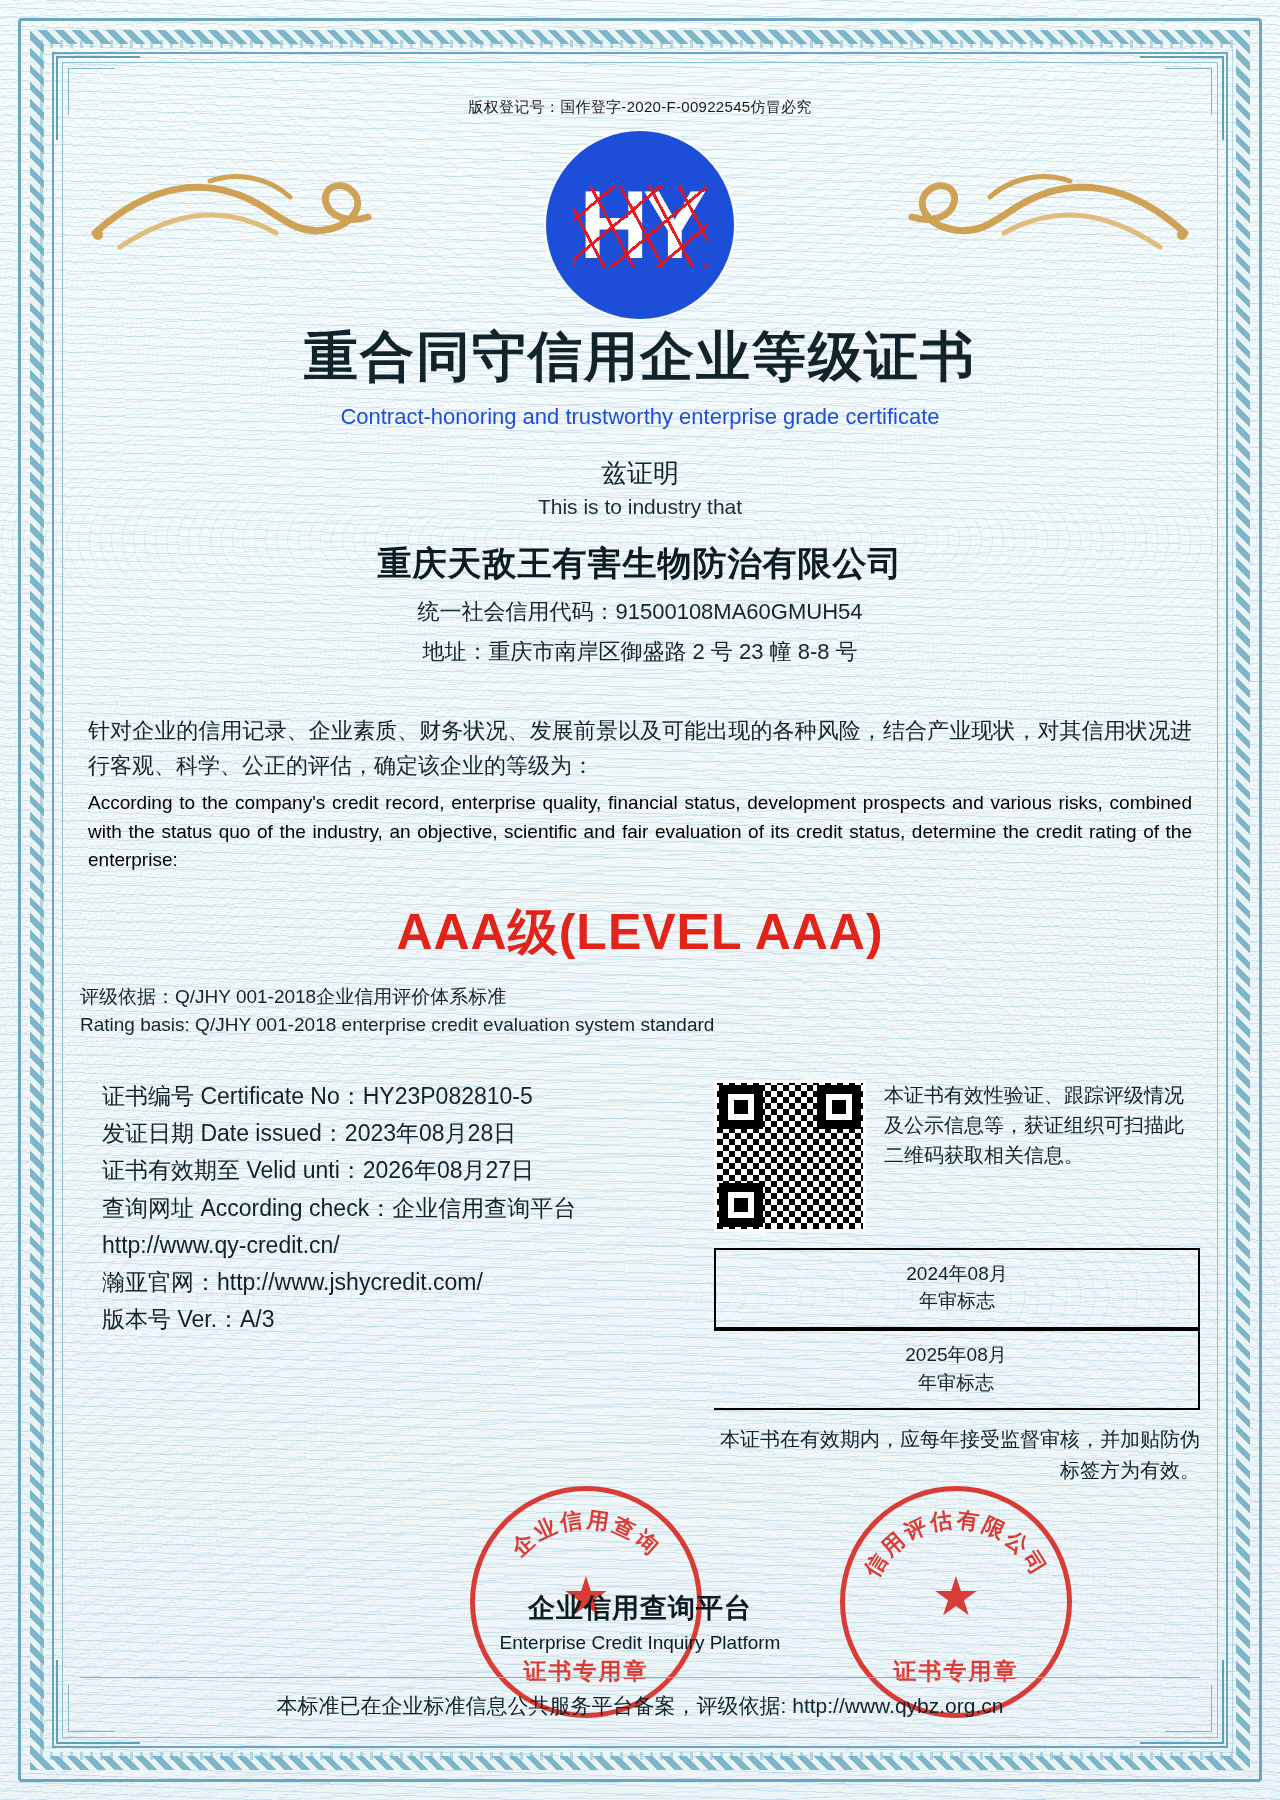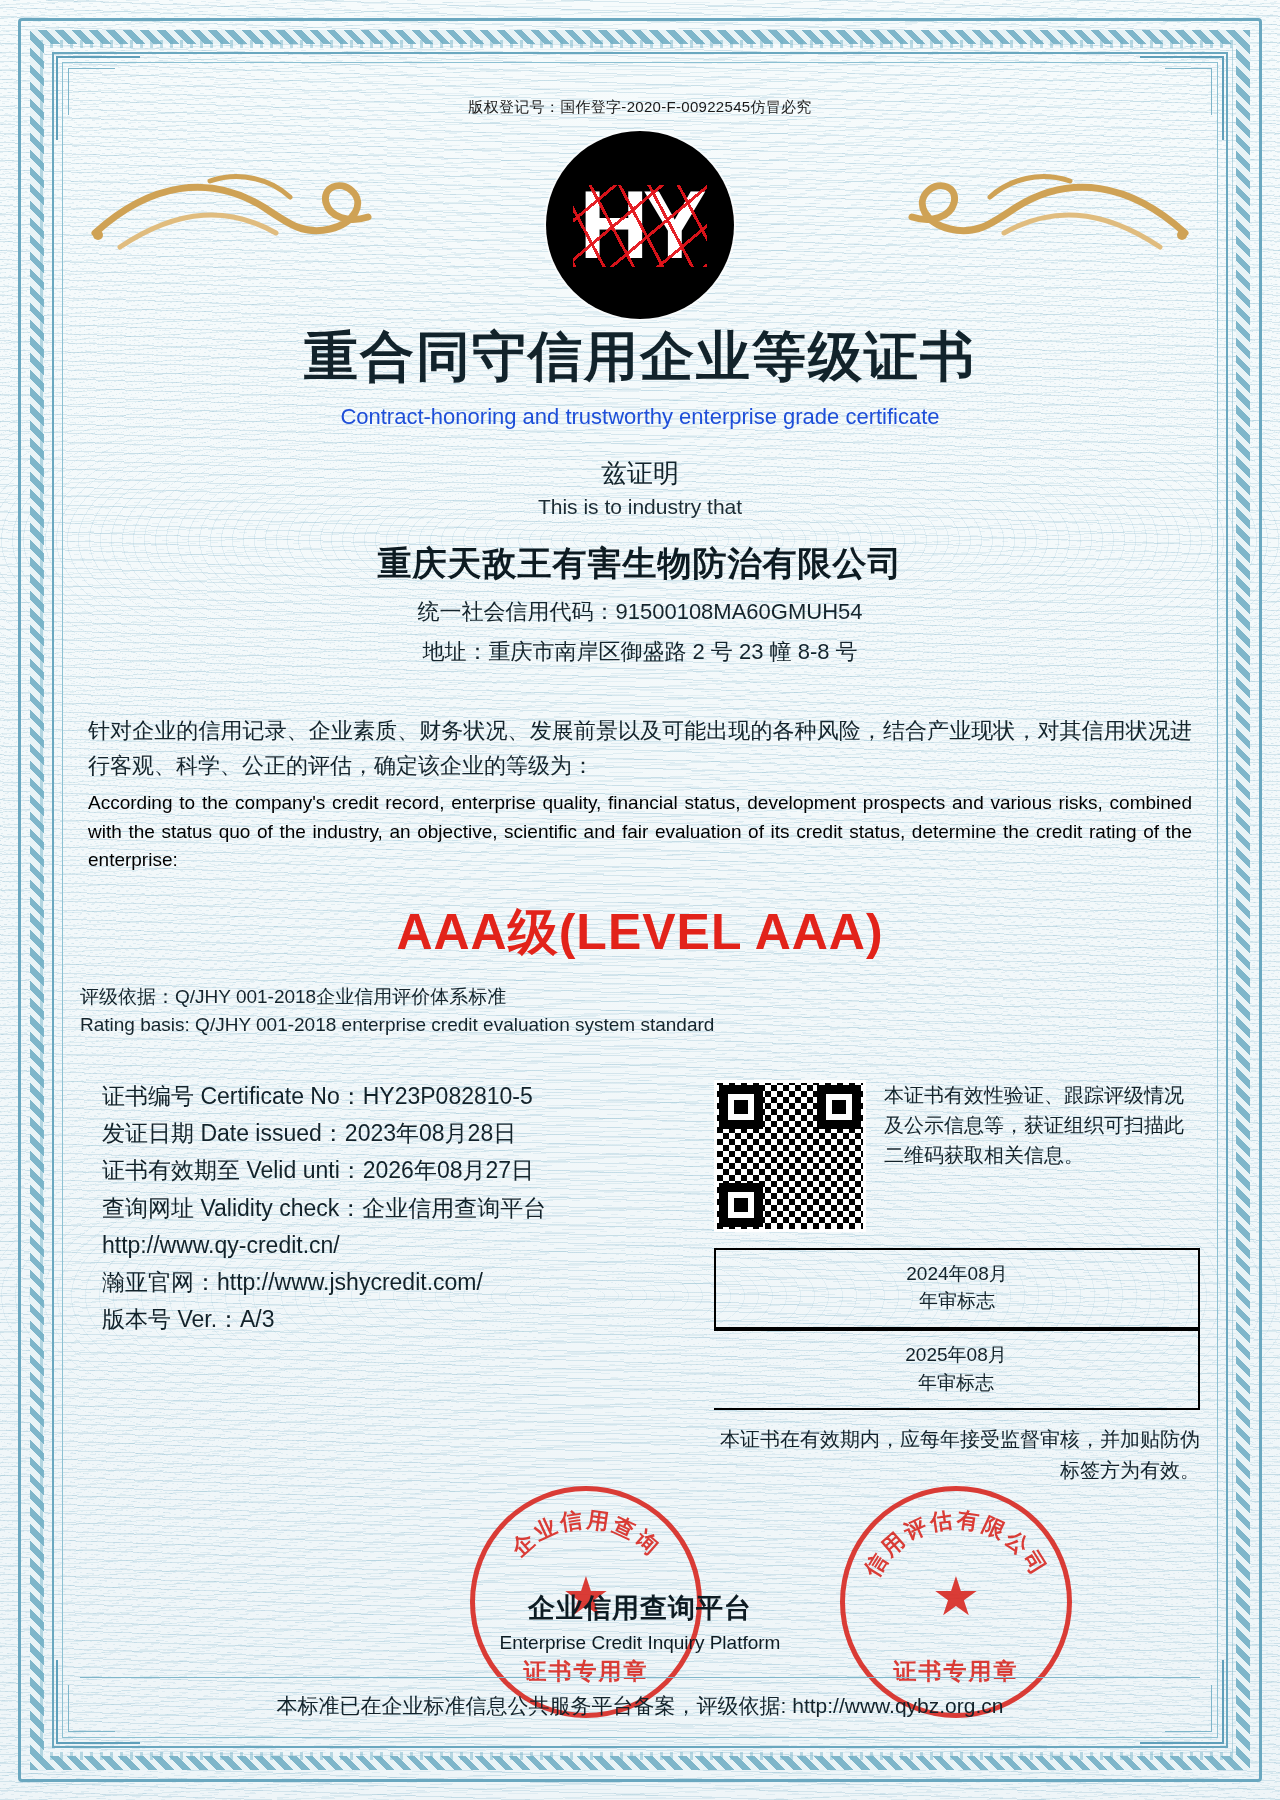--- a/index.html
+++ b/index.html
@@ -98,21 +98,21 @@
     width: 390px; height: 110px;
   }
   .flourish.left { left: 10px; }
   .flourish.right { right: 10px; transform: scaleX(-1); }
   .logo-circle {
     position: absolute;
     left: 50%; transform: translateX(-50%);
     top: 10px;
     width: 188px; height: 188px;
     border-radius: 50%;
-    background: #000000;
+    background: #1d4ed8;
     display: flex; align-items: center; justify-content: center;
     box-shadow: 0 0 0 2px rgba(255,255,255,.6);
   }
   .logo-mark {
     font-size: 96px;
     font-weight: 700;
     color: #ffffff;
     letter-spacing: -6px;
     font-family: "Liberation Sans", sans-serif;
     line-height: 1;
@@ -381,21 +381,21 @@
 
     <div class="level">AAA级(LEVEL AAA)</div>
     <div class="basis-cn">评级依据：Q/JHY 001-2018企业信用评价体系标准</div>
     <div class="basis-en">Rating basis: Q/JHY 001-2018 enterprise credit evaluation system standard</div>
 
     <div class="lower">
       <div class="lower-left">
         <div>证书编号 Certificate No：HY23P082810-5</div>
         <div>发证日期 Date issued：2023年08月28日</div>
         <div>证书有效期至 Velid unti：2026年08月27日</div>
-        <div>查询网址 Validity check：企业信用查询平台</div>
+        <div>查询网址 According check：企业信用查询平台</div>
         <div>http://www.qy-credit.cn/</div>
         <div>瀚亚官网：http://www.jshycredit.com/</div>
         <div>版本号 Ver.：A/3</div>
       </div>
 
       <div class="lower-right">
         <div class="qr-row">
           <div class="qr">
             <span class="eye tl"></span>
             <span class="eye tr"></span>

